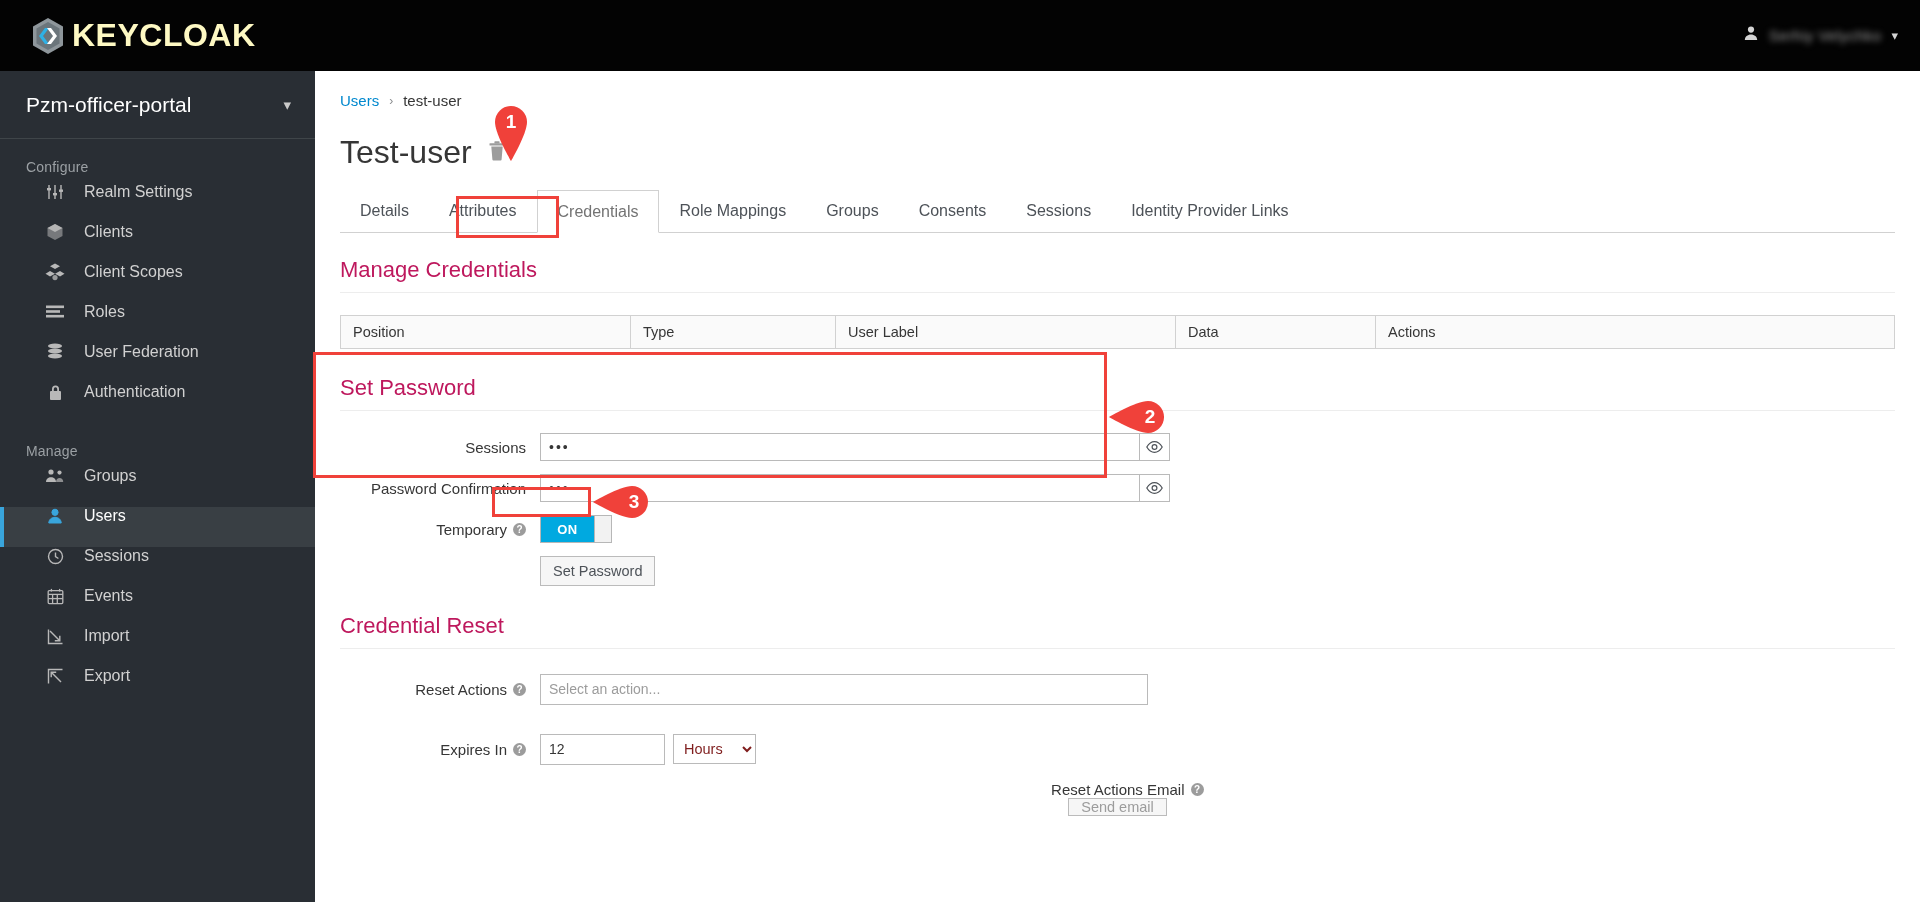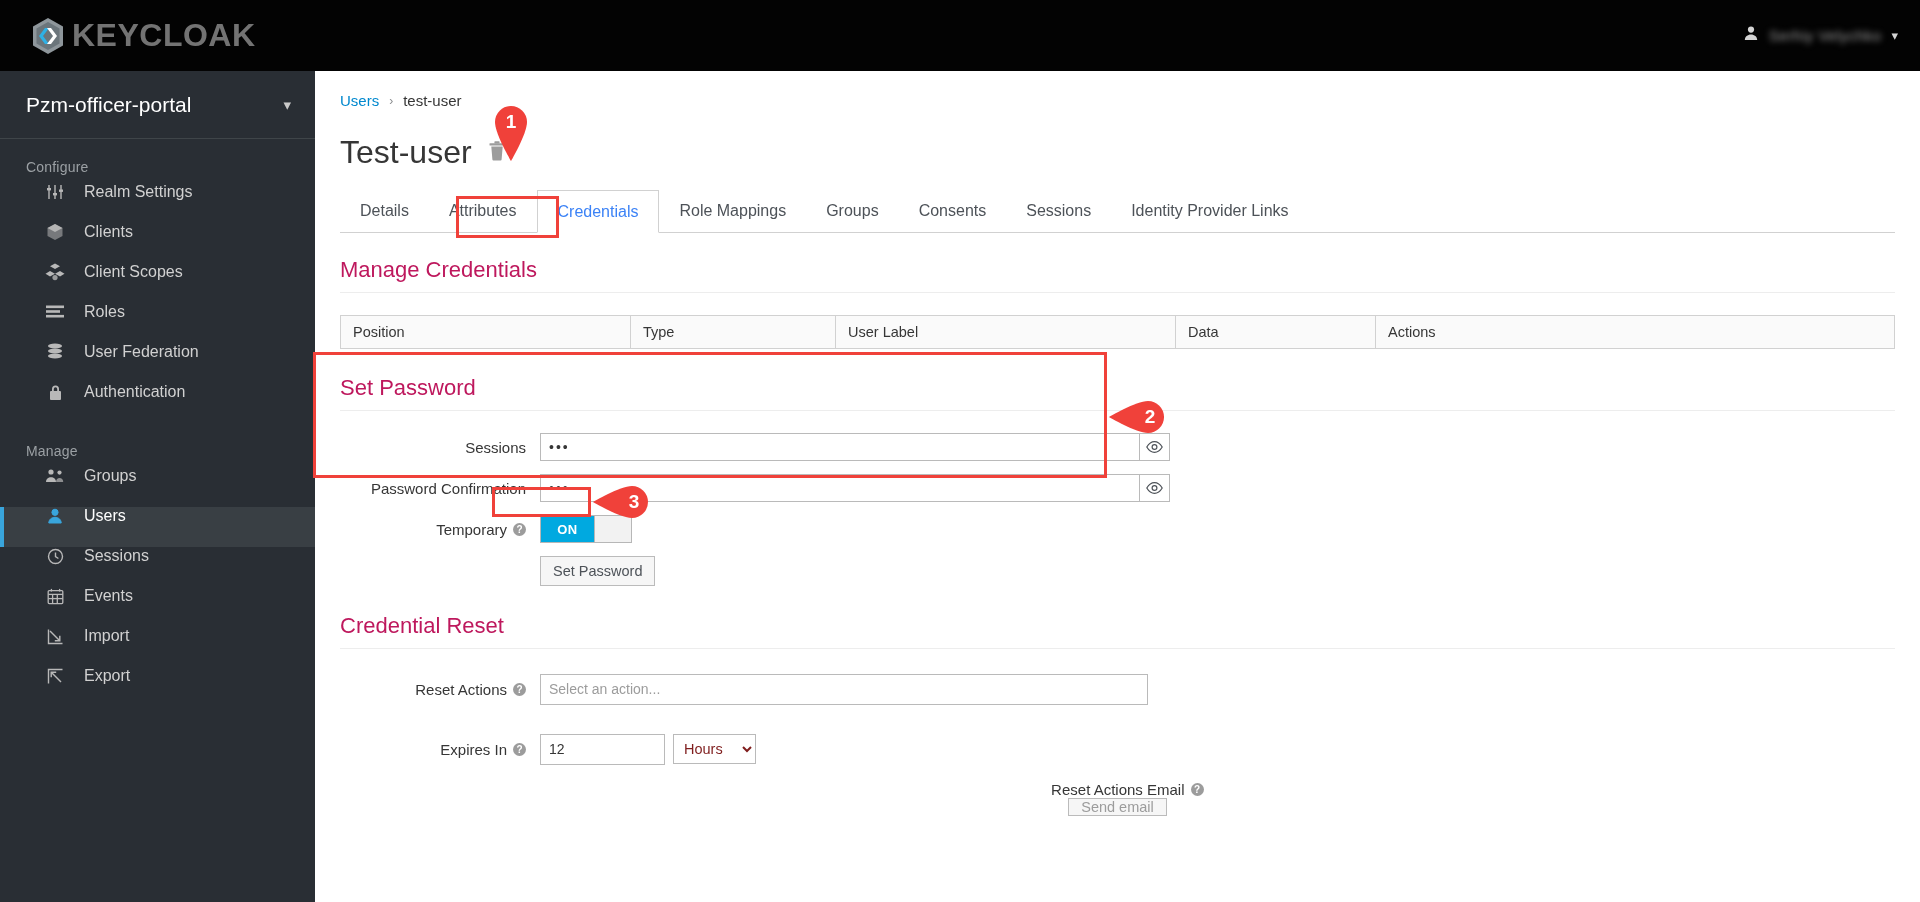--- a/index.html
+++ b/index.html
@@ -23,21 +23,21 @@
     background: #030303;
     display: flex; align-items: center;
   }
   .brand {
     display: flex; align-items: center;
     margin-left: 26px;
     height: 71px;
   }
   .brand-mark { width: 44px; height: 44px; display: block; }
   .brand-text {
-    color: #737373;
+    color: #fef9c3;
     font-size: 32px;
     font-weight: bold;
     letter-spacing: 0.5px;
     margin-left: 2px;
     font-family: "Liberation Sans", sans-serif;
   }
   .masthead-right {
     position: absolute; right: 22px; top: 0;
     height: 71px; display: flex; align-items: center;
     gap: 10px;
@@ -146,21 +146,21 @@
   .tab {
     padding: 0 20px;
     height: 42px;
     line-height: 42px;
     font-size: 16px;
     color: #4d5258;
     cursor: pointer;
     position: relative;
   }
   .tab.active {
-    color: #3b82f6;
+    color: #737373;
     border: 1px solid #d1d1d1;
     border-bottom: 1px solid #ffffff;
     background: #fff;
     margin-bottom: -1px;
     height: 43px;
     line-height: 42px;
   }
 
   
   .section-h {
@@ -238,21 +238,21 @@
     width: 30px; height: 28px;
     border: 1px solid #bababa;
     border-left: none;
     background: #fff;
     display: flex; align-items: center; justify-content: center;
     cursor: pointer;
   }
 
   
   .toggle {
-    width: 92px; height: 28px;
+    width: 72px; height: 28px;
     display: flex;
     border: 1px solid #b7b7b7;
     cursor: pointer;
     overflow: hidden;
     background: #fff;
   }
   .toggle-on {
     flex: 0 0 53px;
     background: #00a9e0;
     color: #fff;

